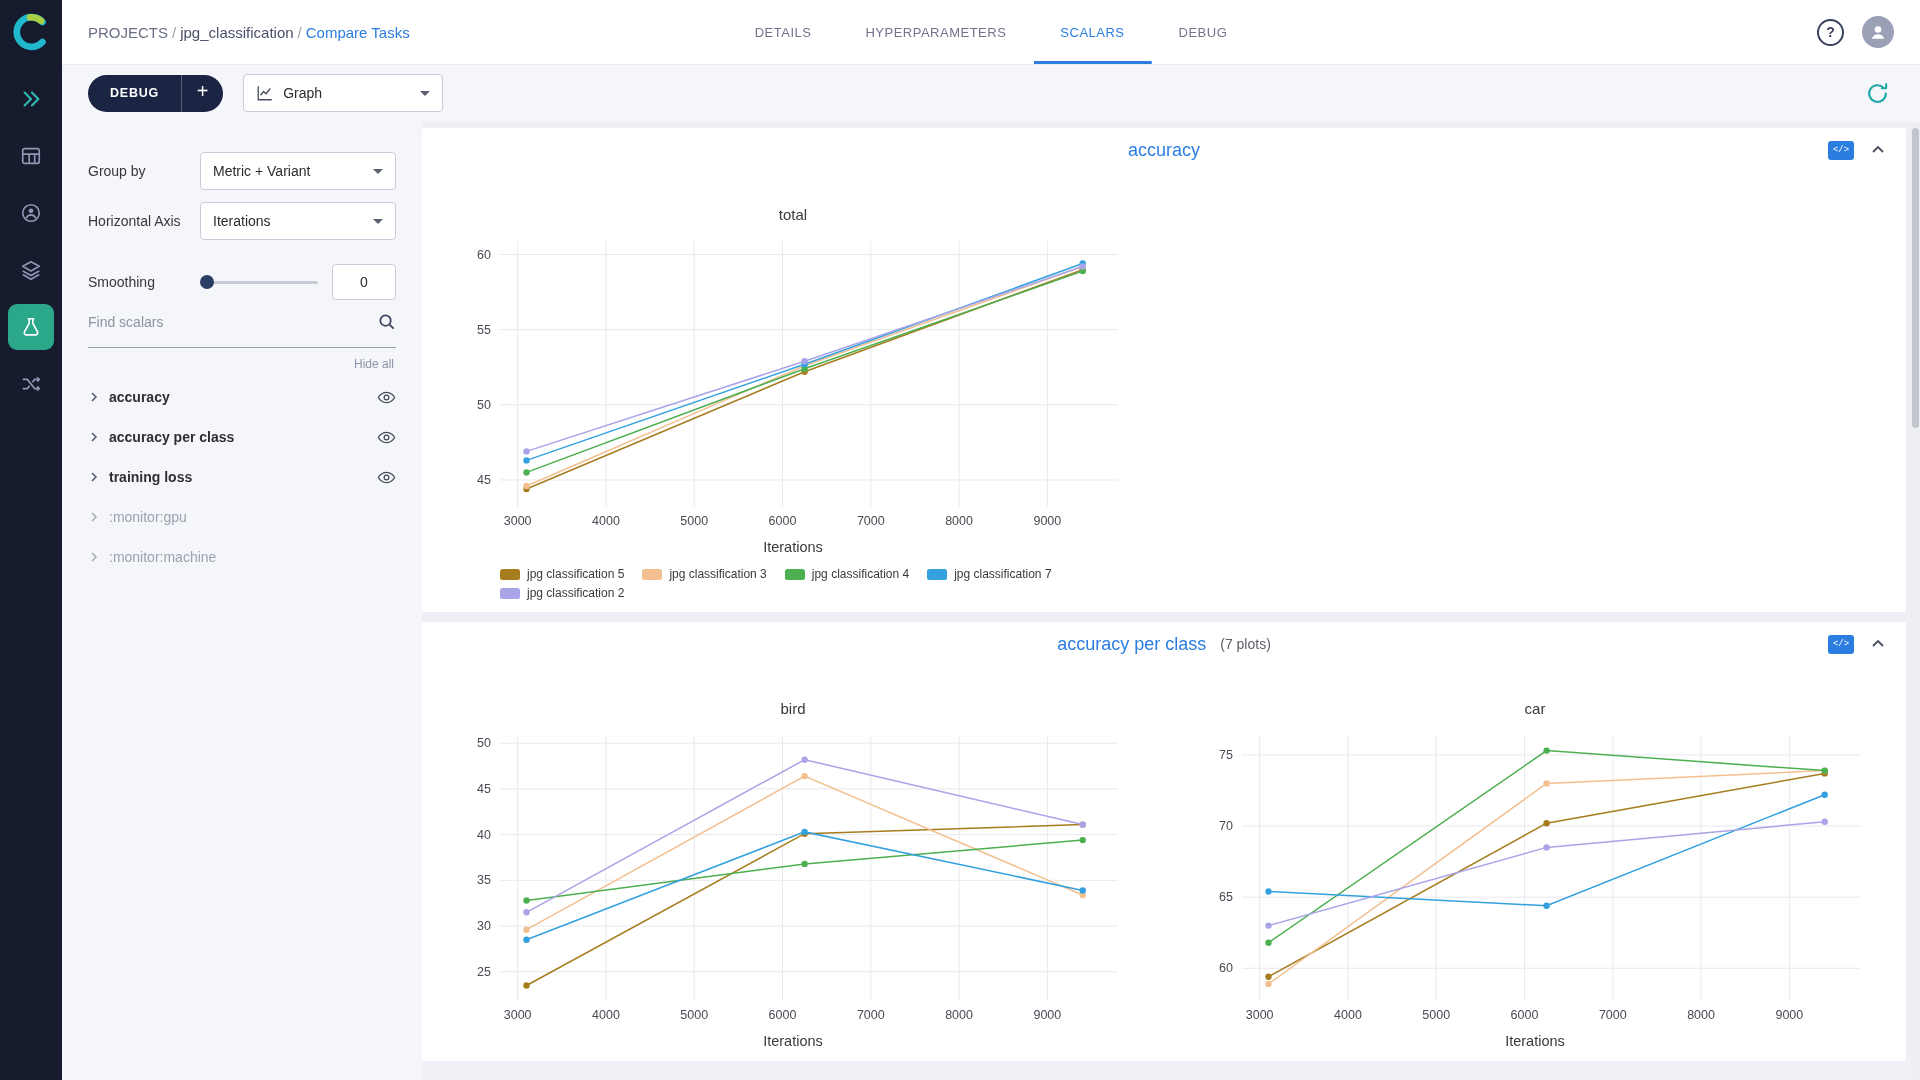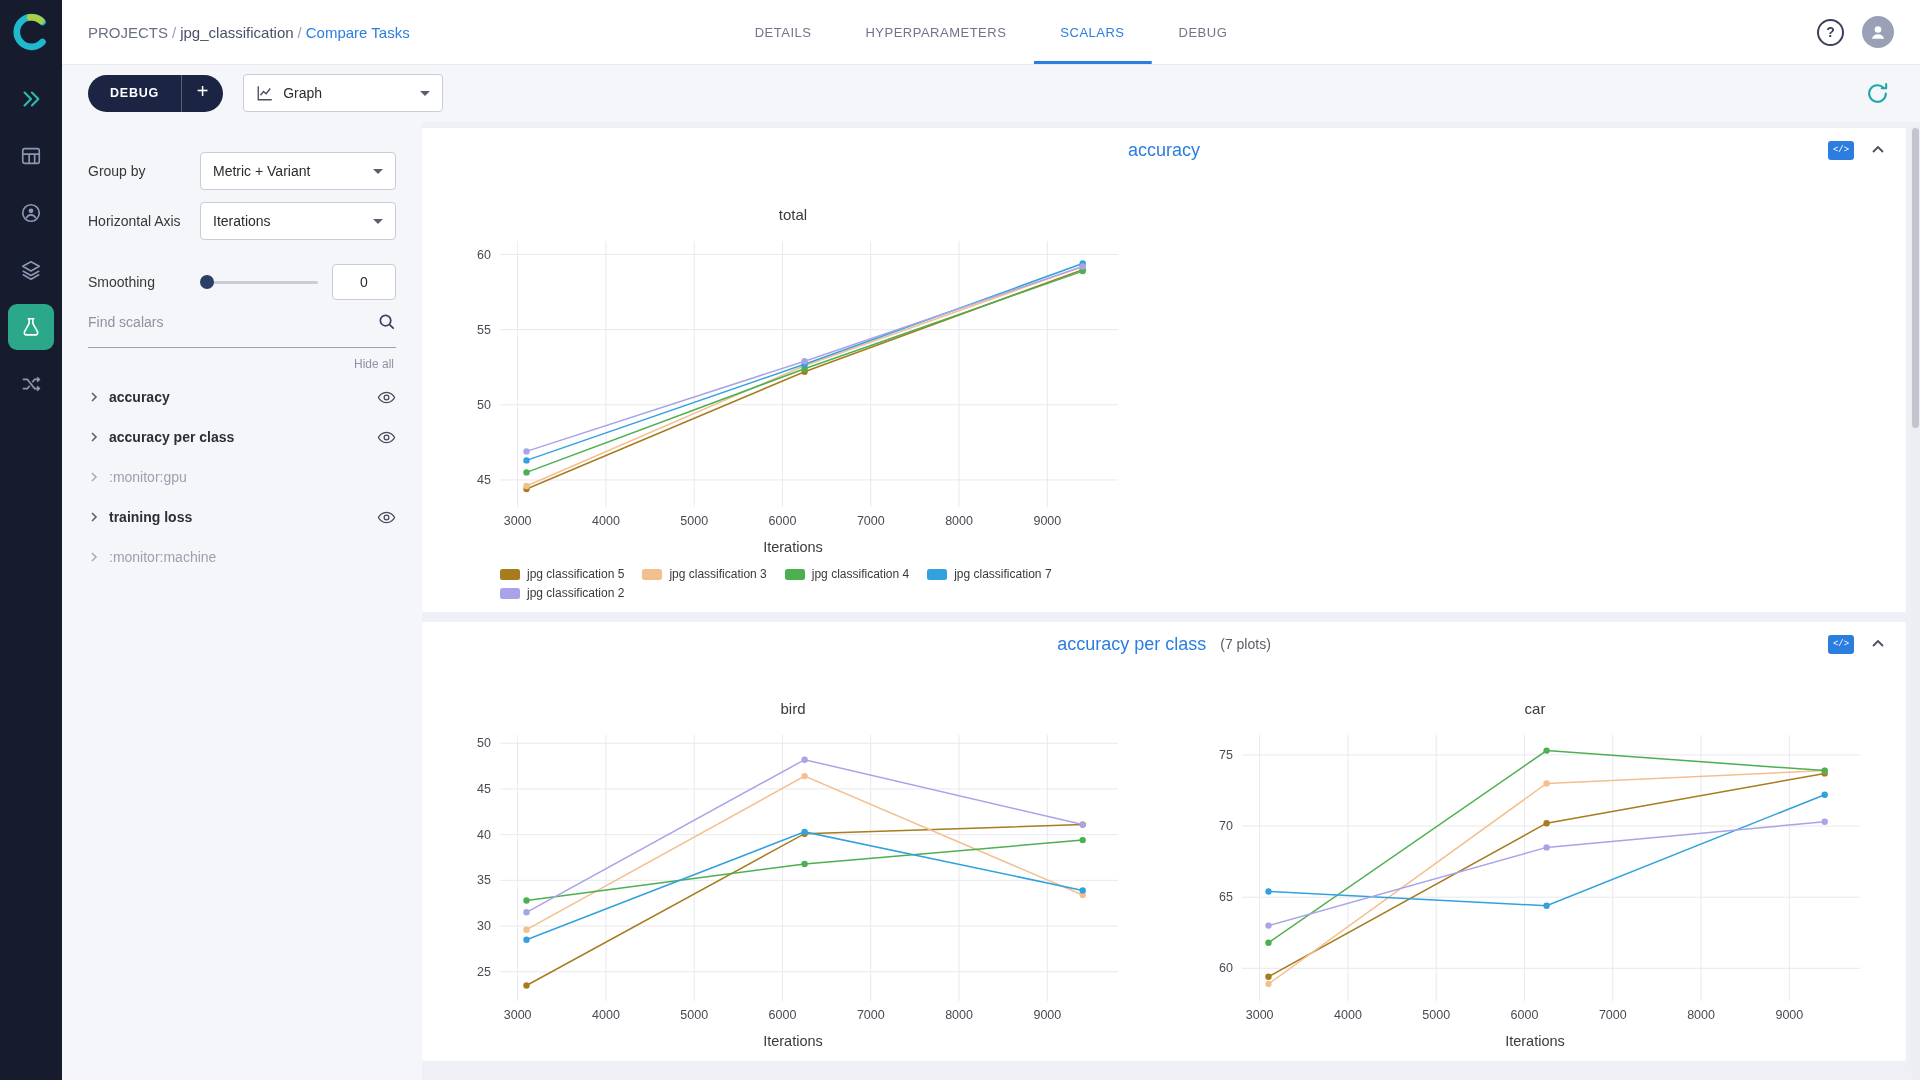--- a/index.html
+++ b/index.html
@@ -248,41 +248,41 @@
               </svg>
             </span>
           <span class="scalar-label">accuracy per class</span>
           <span class="eye">
               <svg width="19" height="19" viewBox="0 0 24 24">
                 <path d="M12 5.5C6.5 5.5 2.7 10 1.8 12c.9 2 4.7 6.5 10.2 6.5S21.3 14 22.2 12c-.9-2-4.7-6.5-10.2-6.5z" fill="none" stroke="#454b59" stroke-width="1.6"></path>
                 <circle cx="12" cy="12" r="3" fill="none" stroke="#454b59" stroke-width="1.6"></circle>
               </svg>
             </span>
         </div>
-        <div class="scalar-row muted">
-          <span class="chev">
-              <svg width="12" height="12" viewBox="0 0 12 12">
-                <path d="M4 2l4 4-4 4" fill="none" stroke="#a7adb9" stroke-width="1.6"></path>
-              </svg>
-            </span>
-          <span class="scalar-label">:monitor:gpu</span>
-        </div>
         <div class="scalar-row">
           <span class="chev">
               <svg width="12" height="12" viewBox="0 0 12 12">
                 <path d="M4 2l4 4-4 4" fill="none" stroke="#5a6070" stroke-width="1.6"></path>
               </svg>
             </span>
           <span class="scalar-label">training loss</span>
           <span class="eye">
               <svg width="19" height="19" viewBox="0 0 24 24">
                 <path d="M12 5.5C6.5 5.5 2.7 10 1.8 12c.9 2 4.7 6.5 10.2 6.5S21.3 14 22.2 12c-.9-2-4.7-6.5-10.2-6.5z" fill="none" stroke="#454b59" stroke-width="1.6"></path>
                 <circle cx="12" cy="12" r="3" fill="none" stroke="#454b59" stroke-width="1.6"></circle>
               </svg>
             </span>
+        </div>
+        <div class="scalar-row muted">
+          <span class="chev">
+              <svg width="12" height="12" viewBox="0 0 12 12">
+                <path d="M4 2l4 4-4 4" fill="none" stroke="#a7adb9" stroke-width="1.6"></path>
+              </svg>
+            </span>
+          <span class="scalar-label">:monitor:gpu</span>
         </div>
         <div class="scalar-row muted">
           <span class="chev">
               <svg width="12" height="12" viewBox="0 0 12 12">
                 <path d="M4 2l4 4-4 4" fill="none" stroke="#a7adb9" stroke-width="1.6"></path>
               </svg>
             </span>
           <span class="scalar-label">:monitor:machine</span>
         </div>
       </aside>

